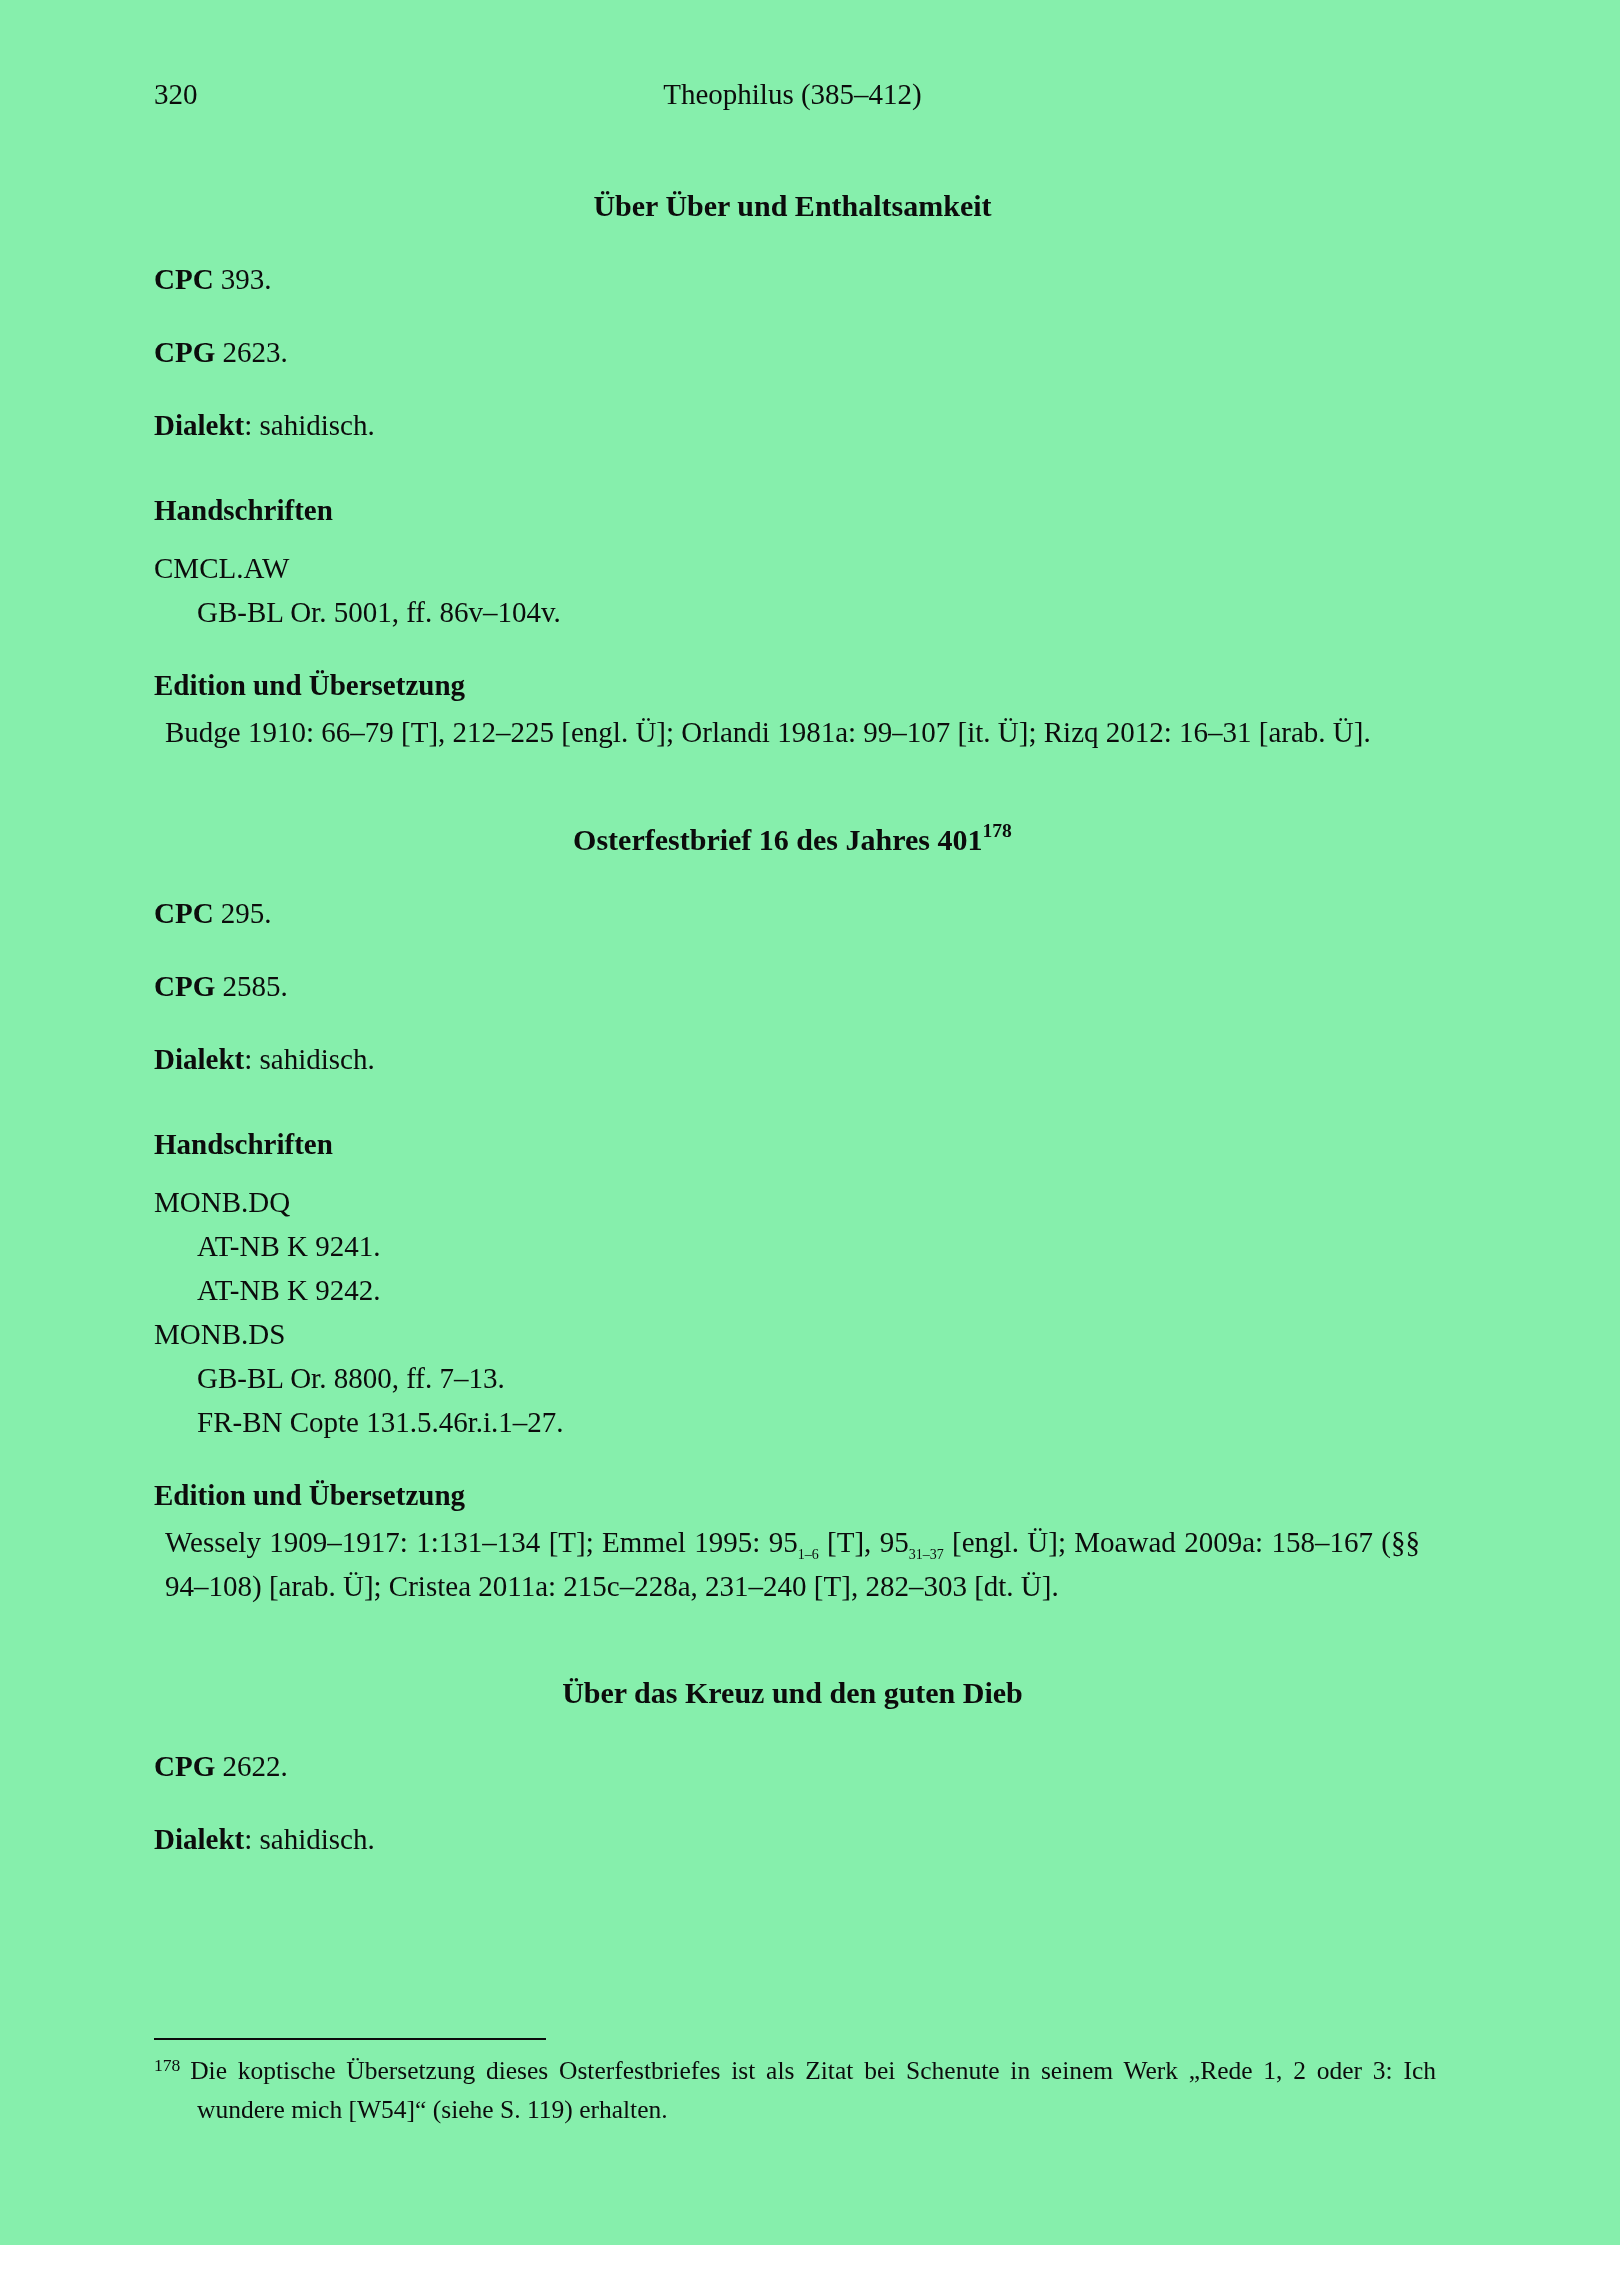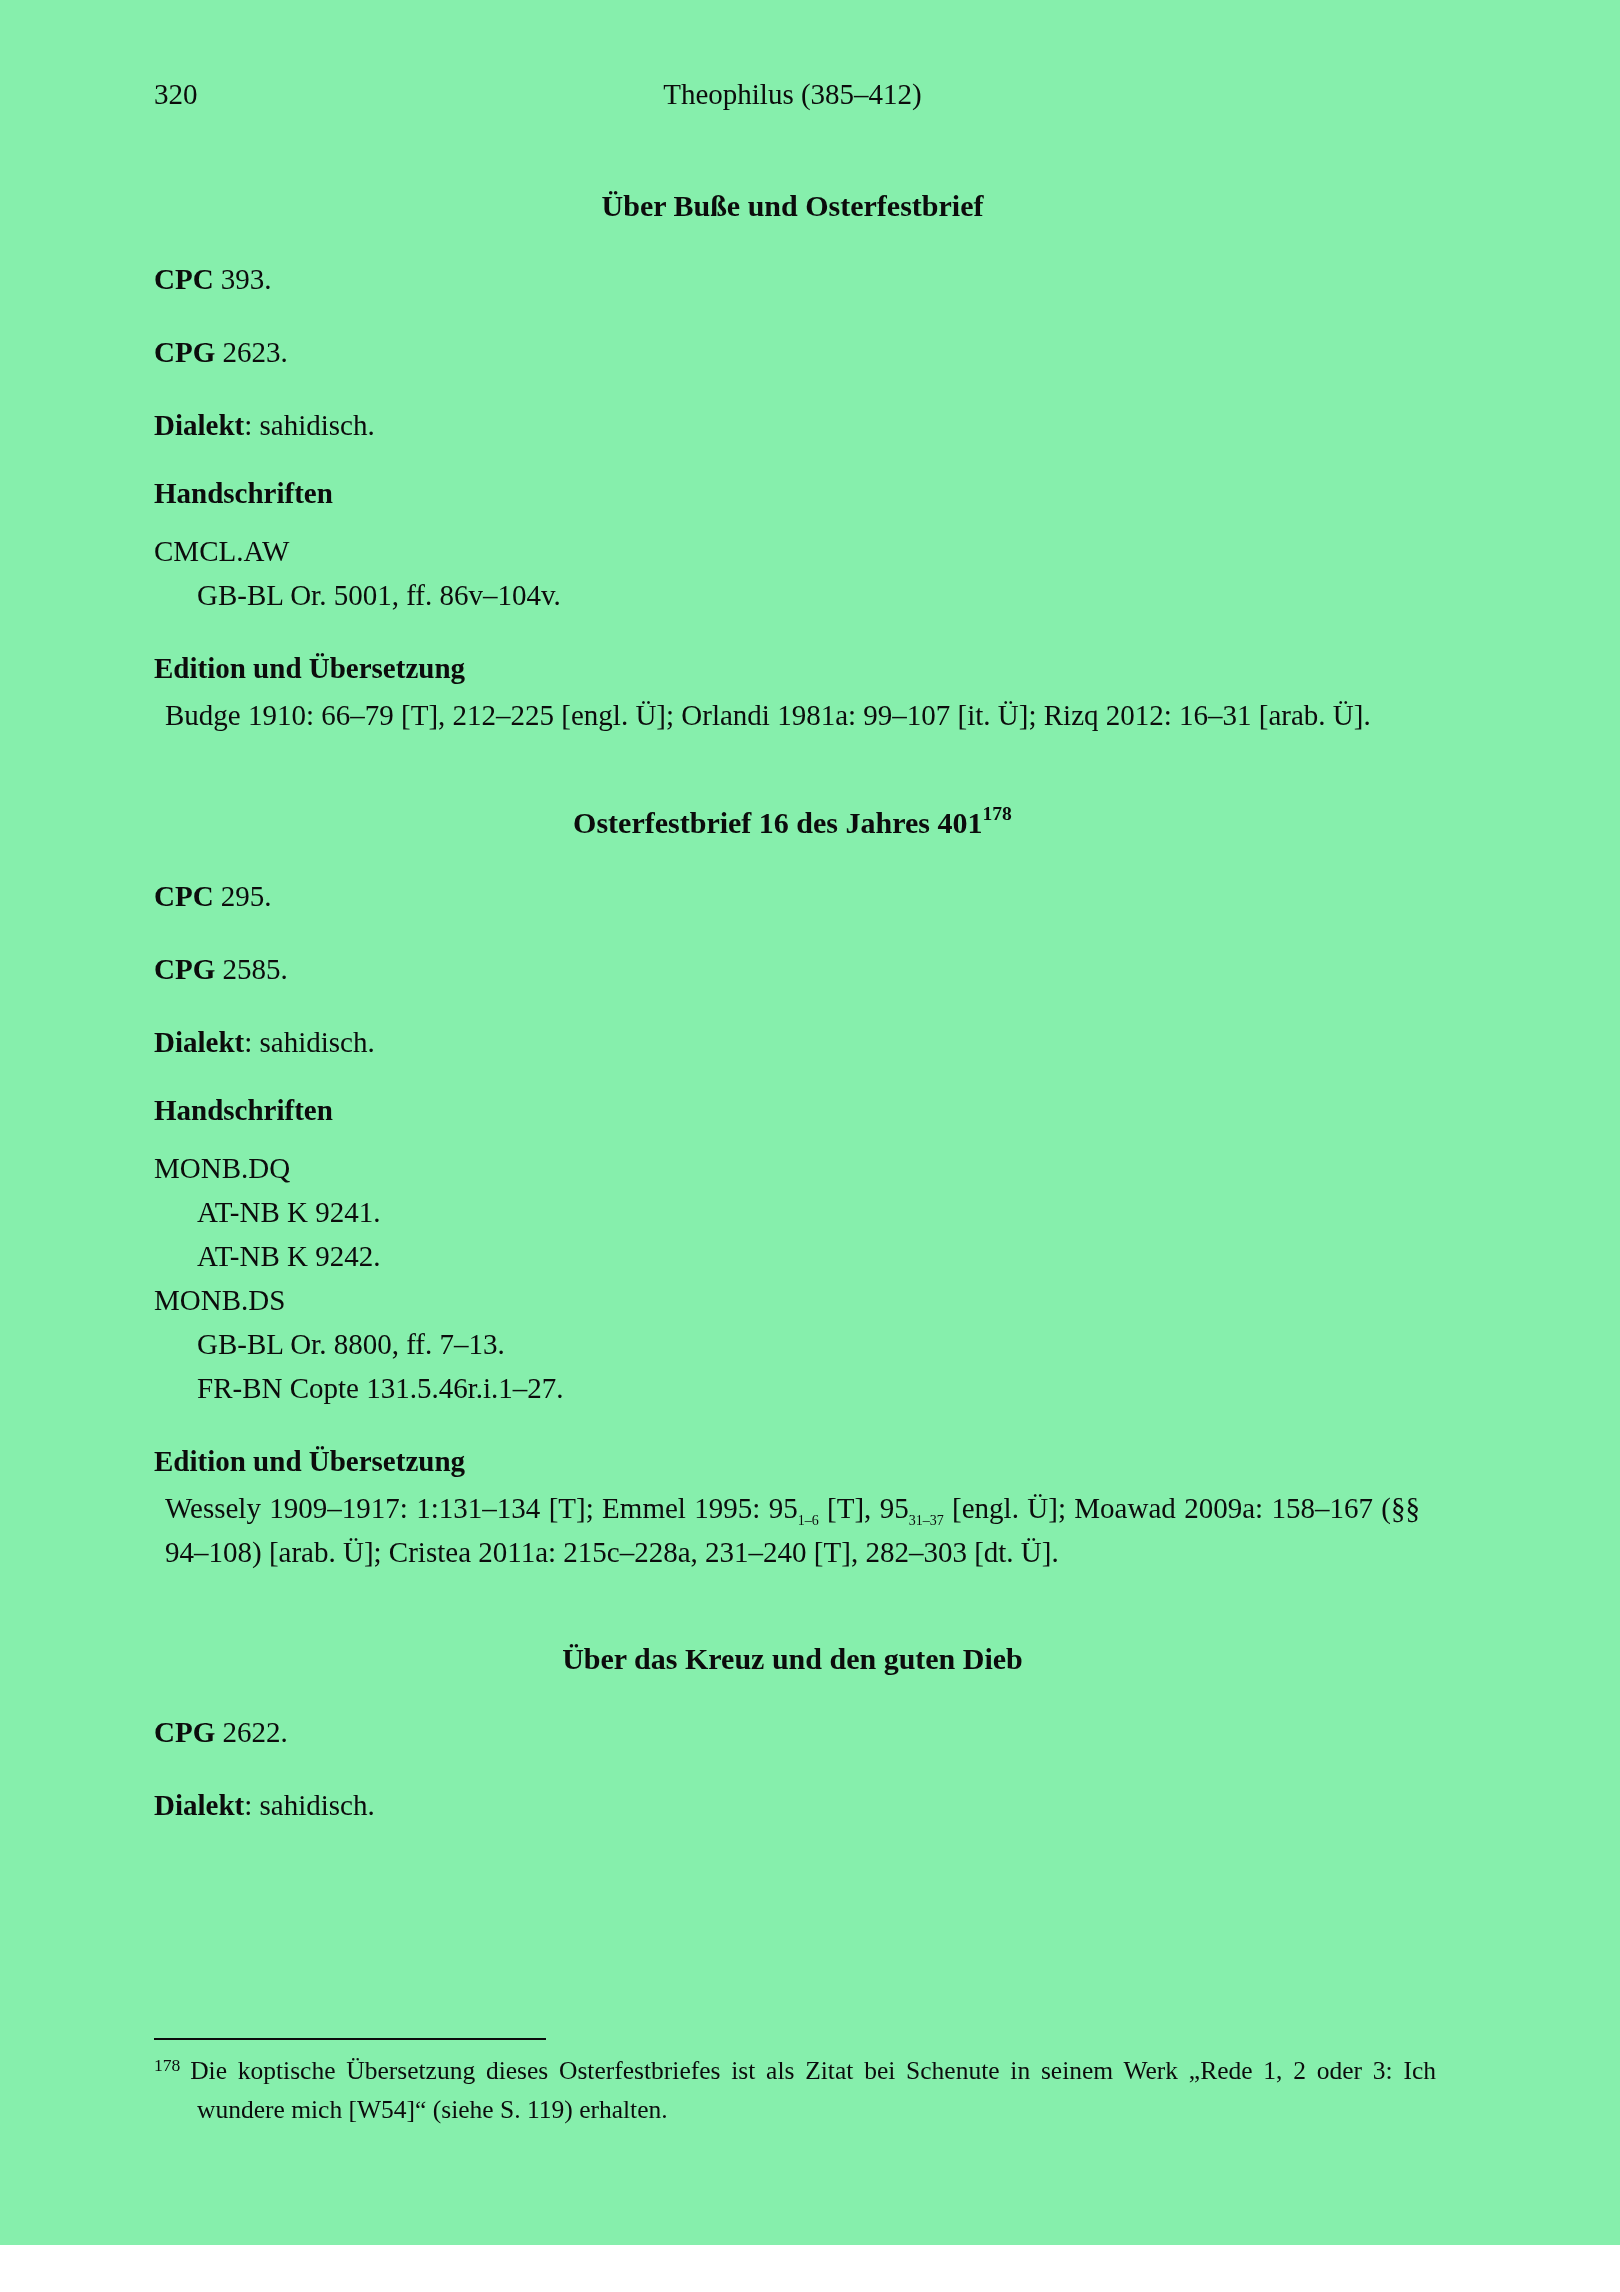--- a/index.html
+++ b/index.html
@@ -36,21 +36,21 @@
   .line { margin: 0; line-height: 44px; }
   .lbl { font-weight: 700; }
   .para { margin: 11px; line-height: 44px; text-align: justify; }
   sub { font-size: 14px; vertical-align: -6.9px; line-height: 0; }
 
   .ms-line { line-height: 44px; }
   .ms-line.ind { padding-left: 43px; }
 
   .mt2  { margin-top: 14px; }
   .mt3  { margin-top: 2.9px; }
-  .mt28 { margin-top: 24px; }
+  .mt28 { margin-top: 41px; }
   .mt30 { margin-top: 29px; }
   .mt64 { margin-top: 63px; }
   .mt65 { margin-top: 64px; }
   .mt69 { margin-top: 68px; }
 
   .footnote {
     position: absolute;
     left: 154px;
     top: 2038px;
     width: 1282px;
@@ -70,21 +70,21 @@
 <body>
 
 <div class="page">
   <div class="content">
 
     <div class="pagehead">
       <span class="pageno">320</span>
       <div class="runhead">Theophilus (385–412)</div>
     </div>
 
-    <h2 class="sec-title mt69"><span>Über Buße und Osterfestbrief</span></h2>
+    <h2 class="sec-title mt69"><span>Über Über und Enthaltsamkeit</span></h2>
     <p class="line mt30"><span class="lbl">CPC</span><span> 393.</span></p>
     <p class="line mt30"><span class="lbl">CPG</span><span> 2623.</span></p>
     <p class="line mt30"><span class="lbl">Dialekt</span><span>: sahidisch.</span></p>
     <p class="line lbl mt28">Handschriften</p>
     <div class="mt2">
         <div class="ms-line">CMCL.AW</div>
         <div class="ms-line ind">GB-BL Or. 5001, ff. 86v–104v.</div>
       </div>
     <p class="line lbl mt30">Edition und Übersetzung</p>
     <p class="para mt3"><span>Budge 1910: 66–79 [T], 212–225 [engl. Ü]; Orlandi 1981a: 99–107 [it. Ü]; Rizq 2012: 16–31 [arab. Ü].</span></p>

